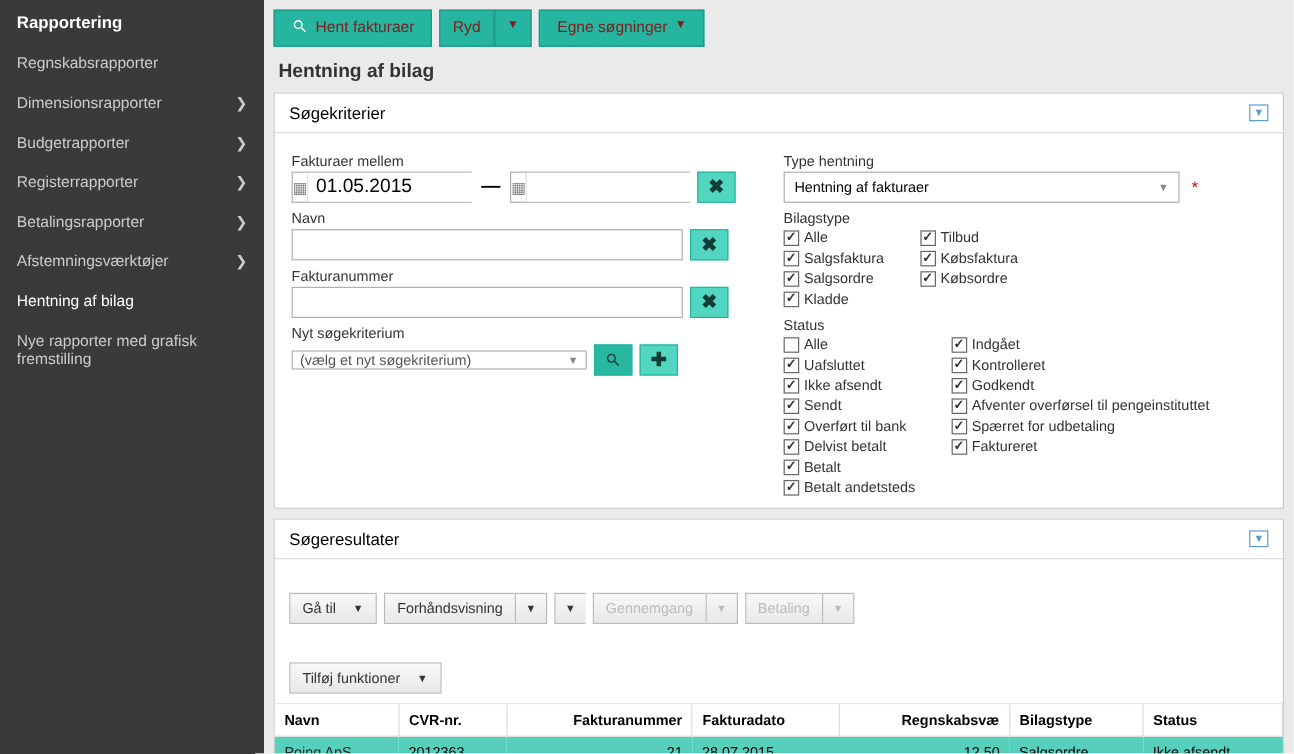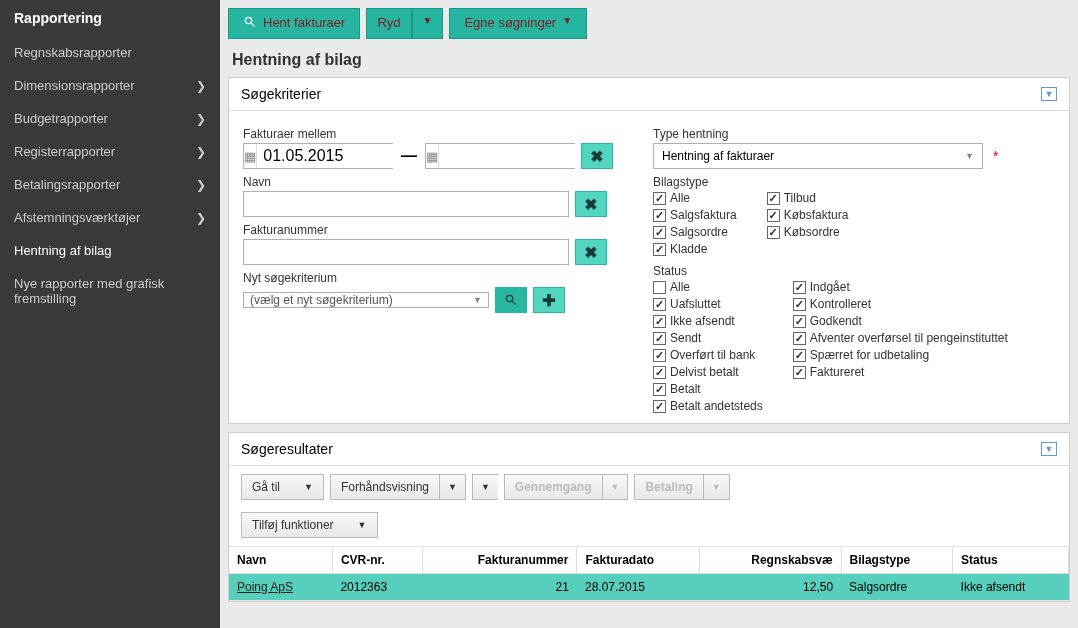--- a/index.html
+++ b/index.html
@@ -52,22 +52,22 @@
 .req-star { color: #d00; font-size: 14px; margin-left: 4px; }
 .check-cols { display: flex; gap: 30px; }
 .check-col { display: flex; flex-direction: column; gap: 3px; }
 .check-item { display: flex; align-items: center; gap: 4px; font-size: 12px; color: #333; }
 .check-item.disabled { color: #aaa; }
 .chk { width: 13px; height: 13px; border: 1px solid #666; display: inline-flex; align-items: center; justify-content: center; font-size: 11px; font-weight: bold; line-height: 1; }
 .chk.disabled { border-color: #ccc; background: #f3f3f3; }
 
 
 .results-toolbar { display: flex; gap: 6px; padding: 8px 12px; flex-wrap: wrap; border-bottom: 1px solid #e0e0e0; }
-.btn-gray { background: linear-gradient(#f8f8f8,#e8e8e8); border: 1px solid #bbb; padding: 5px 10px; font-size: 12px; cursor: pointer; display: flex; align-items: center; gap: 24px; color: #333; }
-.btn-gray.disabled { color: #bbb; cursor: default; font-weight: bold; }
+.btn-gray { background: linear-gradient(#f8f8f8,#e8e8e8); border: 1px solid #bbb; padding: 5px 10px; font-size: 12px; cursor: pointer; display: flex; align-items: center; gap: 14px; color: #333; margin-top: 20px; }
+.btn-gray.disabled { color: #bbb; cursor: default; }
 .btn-gray .caret { font-size: 9px; }
 .btn-gray-split { display: flex; }
 .btn-gray-split .btn-gray:first-child { border-right: none; text-align: right; }
 .btn-gray-split .btn-gray.caret-only { padding: 5px 8px; }
 
 
 .table { width: 100%; border-collapse: collapse; font-size: 12px; }
 .table th { text-align: left; padding: 6px 8px; font-weight: bold; background: #fff; border-right: 1px solid #ddd; border-bottom: 1px solid #ddd; }
 .table th.right { text-align: right; }
 .table td { padding: 6px 8px; border-bottom: 1px solid #e6e6e6; }

